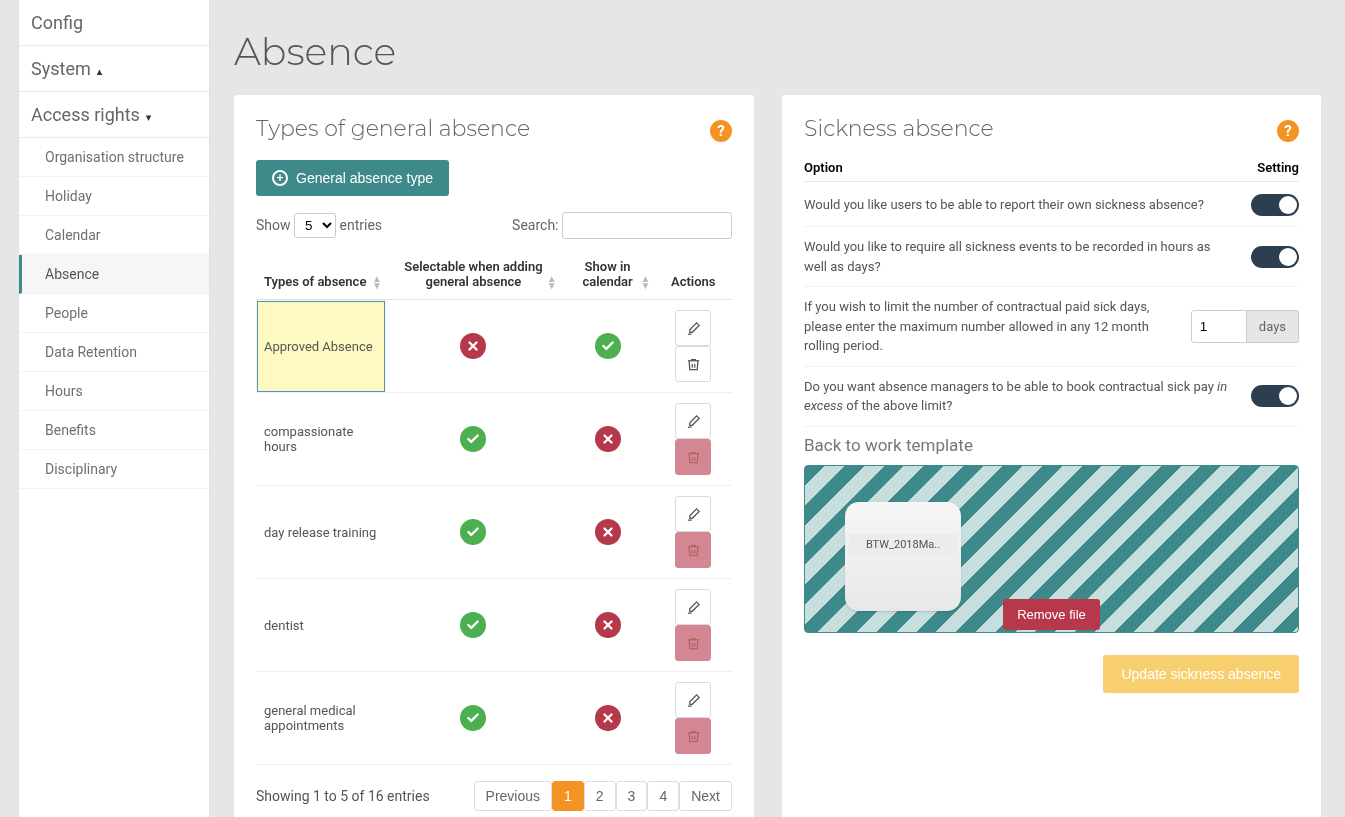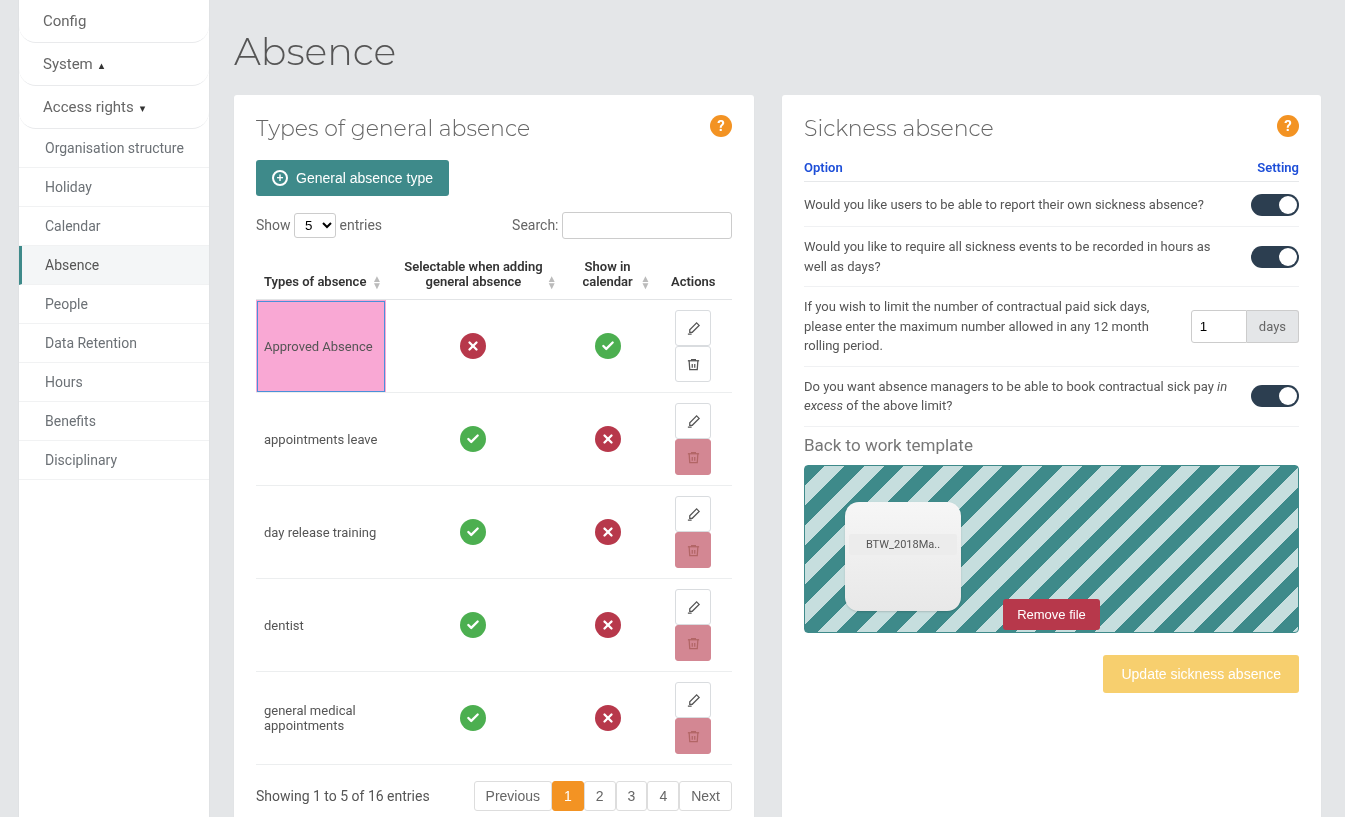--- a/index.html
+++ b/index.html
@@ -16,26 +16,25 @@
 
 
 .sidebar {
   width: 192px;
   background: #fff;
   border: 1px solid #e0e2e4;
   border-top: none;
   margin-top: 0;
 }
 .side-top {
-  padding: 12px 24px;
+  padding: 12px 12px;
   border-bottom: 1px solid #e9eaec;
-  font-size: 15px;
+  font-size: 18px;
   color: #666;
   cursor: pointer;
-  border-radius: 17px;
 }
 .side-top.expandable::after {
   content: "▾"; font-size: 11px; margin-left: 6px; color: #333;
 }
 .side-top.collapsed::after {
   content: "▴"; font-size: 11px; margin-left: 6px; color: #333;
 }
 .sub-list { list-style: none; }
 .sub-list li {
   padding: 11px 16px 11px 26px;
@@ -62,21 +61,21 @@
 }
 .panels { display: flex; gap: 28px; }
 .panel {
   background: #fff;
   border-radius: 3px;
   box-shadow: 0 1px 2px rgba(0,0,0,0.04);
   padding: 20px 22px;
 }
 .panel-left { width: 520px; }
 .panel-right { flex: 1; }
-.panel-head { display: flex; justify-content: space-between; align-items: flex-start; margin-bottom: 18px; gap: 19px; }
+.panel-head { display: flex; justify-content: space-between; align-items: flex-end; margin-bottom: 18px; gap: 19px; }
 .panel-title { font-family: Montserrat, sans-serif; font-weight: 300; font-size: 22px; color: #666; }
 .help-icon {
   width: 22px; height: 22px; border-radius: 50%; background: #f39323; color: #fff;
   display: inline-flex; align-items: center; justify-content: center; font-weight: bold; font-size: 15px;
 }
 
 
 .btn-teal {
   background: #3e8a8a; color: #fff; border: none; border-radius: 3px;
   padding: 10px 16px; font-size: 14px; cursor: pointer; display: inline-flex; align-items: center; gap: 8px;
@@ -91,41 +90,41 @@
 .dt-controls select { border: 1px solid #ccc; padding: 3px 6px; border-radius: 3px; background:#fff; }
 .dt-controls input { border: 1px solid #ccc; padding: 5px 8px; border-radius: 3px; width: 170px; }
 
 
 table.dt { width: 100%; border-collapse: collapse; font-size: 13px; }
 table.dt th { padding: 10px 8px; text-align: center; font-weight: 600; color: #333; font-size: 13px; border-bottom: 1px solid #e2e4e6; position: relative; vertical-align: bottom; }
 table.dt th .sort { position: absolute; right: 4px; bottom: 10px; color: #bbb; font-size: 10px; line-height: 7px; }
 table.dt th:first-child { text-align: left; }
 table.dt td { padding: 10px 8px; border-bottom: 1px solid #eceeef; text-align: center; vertical-align: middle; }
 table.dt td:first-child { text-align: left; width: 130px; }
-table.dt tr.selected td:first-child { outline: 1px solid #4a90d9; outline-offset: -2px; background: #f9a8d4; }
+table.dt tr.selected td:first-child { outline: 1px solid #4a90d9; outline-offset: -2px; background: #fef9c3; }
 
 .status-circ { width: 26px; height: 26px; border-radius: 50%; display: inline-flex; align-items: center; justify-content: center; }
 .st-yes { background: #4caf50; color: #fff; }
 .st-no { background: #b7384b; color: #fff; }
 .status-circ svg { width: 14px; height: 14px; }
 
 .act-btn {
   width: 36px; height: 36px; border: 1px solid #d9dcdf; background: #fff; border-radius: 3px;
   display: inline-flex; align-items: center; justify-content: center; cursor: pointer; color: #555;
 }
 .act-btn.del-dis { background: #cf7b88; border-color: #cf7b88; color: #a55; opacity: 0.9; cursor: not-allowed; }
 .act-btn svg { width: 15px; height: 15px; }
 
 .dt-footer { display: flex; justify-content: space-between; align-items: center; margin-top: 16px; font-size: 14px; }
 .pager { display: flex; gap: 0; }
 .page-btn { border: 1px solid #ddd; background: #fff; padding: 6px 11px; border-radius: 3px; cursor: pointer; color: #666; font-size: 14px; }
 .page-btn.active { background: #f39323; border-color: #f39323; color: #fff; }
 
 
-.opt-head { display: flex; justify-content: space-between; font-weight: 600; color: #1d4ed8; font-size: 13px; border-bottom: 1px solid #e6e8ea; padding-bottom: 6px; margin-bottom: 2px; }
+.opt-head { display: flex; justify-content: space-between; font-weight: 600; color: #000000; font-size: 13px; border-bottom: 1px solid #e6e8ea; padding-bottom: 6px; margin-bottom: 2px; }
 .opt-row { display: flex; justify-content: space-between; align-items: center; gap: 16px; padding: 10px 0; border-bottom: 1px solid #f0f1f3; font-size: 13px; color: #555; }
 .opt-row:last-of-type { border-bottom: none; }
 .opt-text { flex: 1; line-height: 1.5; }
 
 .toggle { width: 48px; height: 22px; background: #2c3e50; border-radius: 11px; position: relative; cursor: pointer; flex-shrink: 0; }
 .toggle::after { content: ""; position: absolute; width: 18px; height: 18px; background: #fff; border-radius: 50%; top: 2px; right: 2px; }
 
 .days-input { display: flex; }
 .days-input input { width: 56px; border: 1px solid #ccc; border-radius: 3px 0 0 3px; padding: 8px; text-align: left; }
 .days-input span { background: #e4e6e8; border: 1px solid #ccc; border-left: none; padding: 8px 12px; border-radius: 0 3px 3px 0; color: #666; }
@@ -228,21 +227,21 @@
                   </span> <span class="act-btn">
                     <svg viewBox="0 0 24 24" fill="none" stroke="currentColor" stroke-width="2">
                       <polyline points="3 6 5 6 21 6"></polyline>
                       <path d="M19 6l-1 14H6L5 6"></path>
                       <path d="M10 11v6M14 11v6"></path>
                       <path d="M9 6V4h6v2"></path>
                     </svg>
                   </span></td>
               </tr>
               <tr>
-                <td>appointments leave</td>
+                <td>compassionate hours</td>
                 <td><span class="status-circ st-yes">
                     <svg viewBox="0 0 24 24" fill="none" stroke="currentColor" stroke-width="4" stroke-linecap="round" stroke-linejoin="round">
                       <polyline points="20 6 9 17 4 12"></polyline>
                     </svg>
                   </span></td>
                 <td><span class="status-circ st-no">
                     <svg viewBox="0 0 24 24" fill="none" stroke="currentColor" stroke-width="4" stroke-linecap="round">
                       <line x1="18" y1="6" x2="6" y2="18"></line>
                       <line x1="6" y1="6" x2="18" y2="18"></line>
                     </svg>

